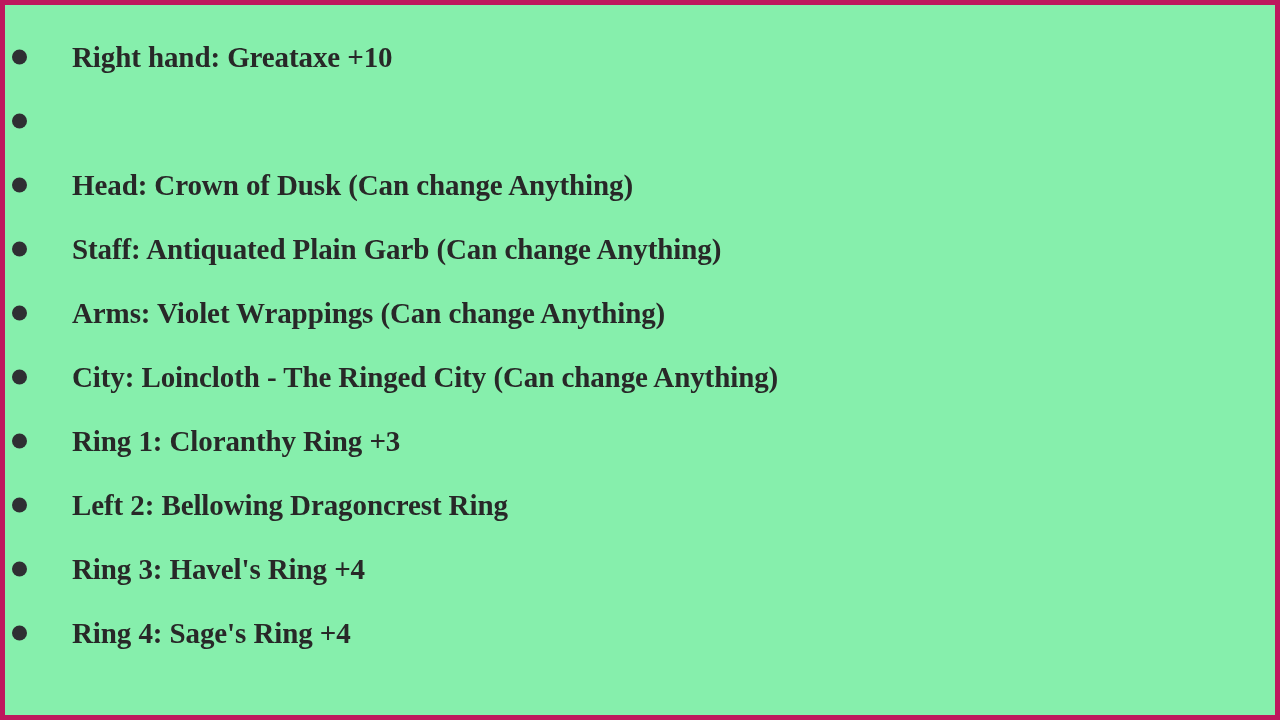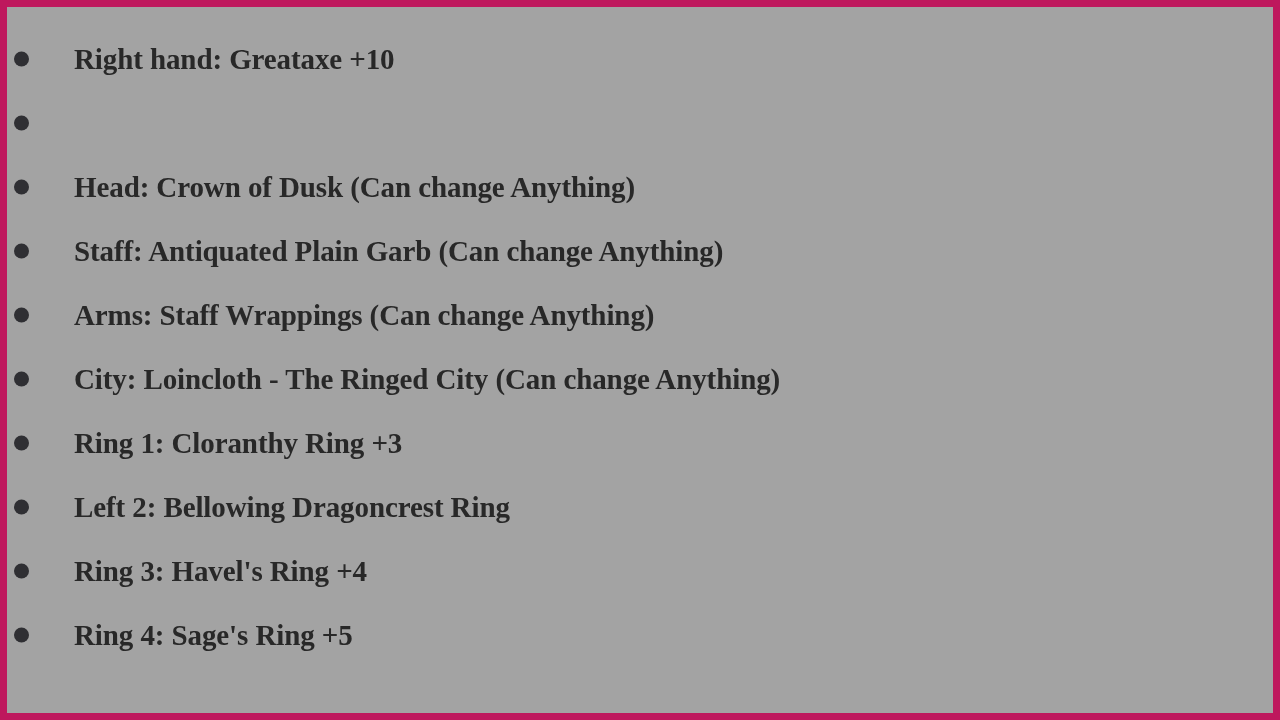--- a/index.html
+++ b/index.html
@@ -11,22 +11,22 @@
     width: 1280px;
     height: 720px;
     background: #ffffff;
     font-family: "Liberation Serif", "DejaVu Serif", serif;
     overflow: hidden;
   }
   #frame {
     box-sizing: border-box;
     width: 1280px;
     height: 720px;
-    border: 7px solid #be185d;
-    background: #a3a3a3;
+    border: 5px solid #be185d;
+    background: #86efac;
     position: relative;
   }
   #loadout-list {
     list-style: none;
     margin: 0;
     padding: 0;
     position: absolute;
     top: 20px;
     left: 0;
     right: 0;
@@ -81,21 +81,21 @@
       <span class="item-text">Head: Crown of Dusk (Can change Anything)</span>
     </li>
 
     <li class="loadout-item">
       <span class="bullet"></span>
       <span class="item-text">Staff: Antiquated Plain Garb (Can change Anything)</span>
     </li>
 
     <li class="loadout-item">
       <span class="bullet"></span>
-      <span class="item-text">Arms: Staff Wrappings (Can change Anything)</span>
+      <span class="item-text">Arms: Violet Wrappings (Can change Anything)</span>
     </li>
 
     <li class="loadout-item">
       <span class="bullet"></span>
       <span class="item-text">City: Loincloth - The Ringed City (Can change Anything)</span>
     </li>
 
     <li class="loadout-item">
       <span class="bullet"></span>
       <span class="item-text">Ring 1: Cloranthy Ring +3</span>
@@ -106,17 +106,17 @@
       <span class="item-text">Left 2: Bellowing Dragoncrest Ring</span>
     </li>
 
     <li class="loadout-item">
       <span class="bullet"></span>
       <span class="item-text">Ring 3: Havel's Ring +4</span>
     </li>
 
     <li class="loadout-item">
       <span class="bullet"></span>
-      <span class="item-text">Ring 4: Sage's Ring +5</span>
+      <span class="item-text">Ring 4: Sage's Ring +4</span>
     </li>
 
   </ul>
 </div>
 
 </body></html>

